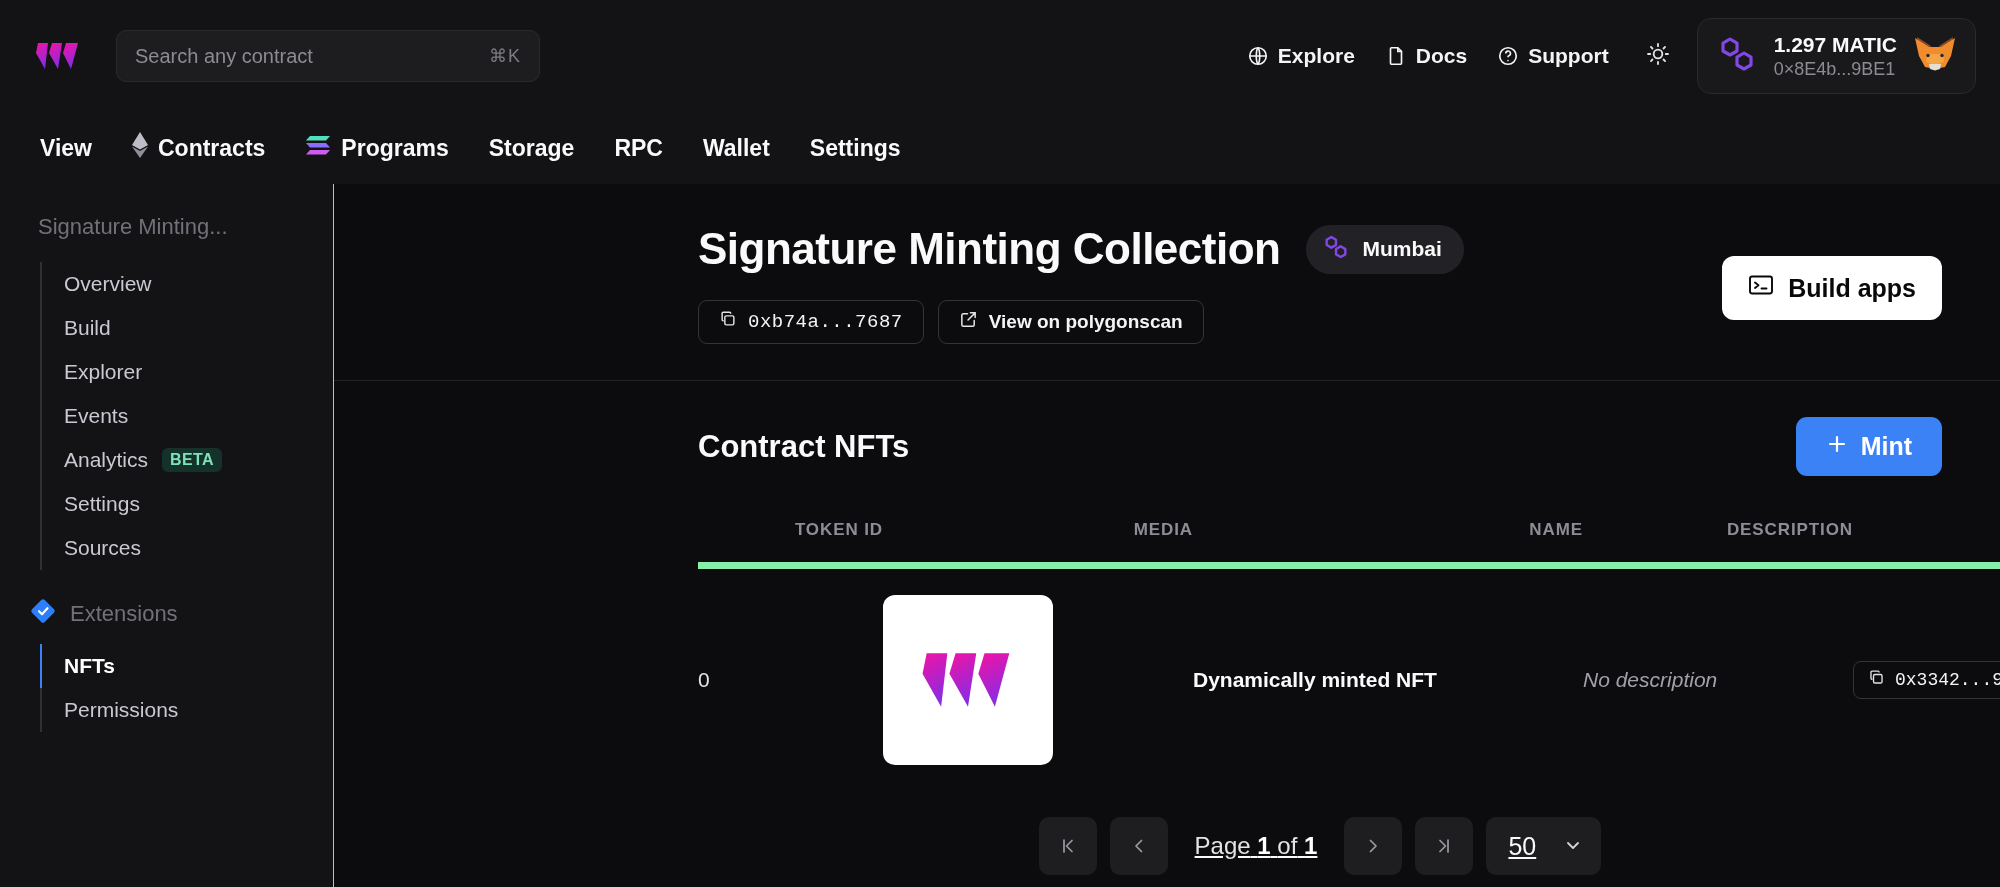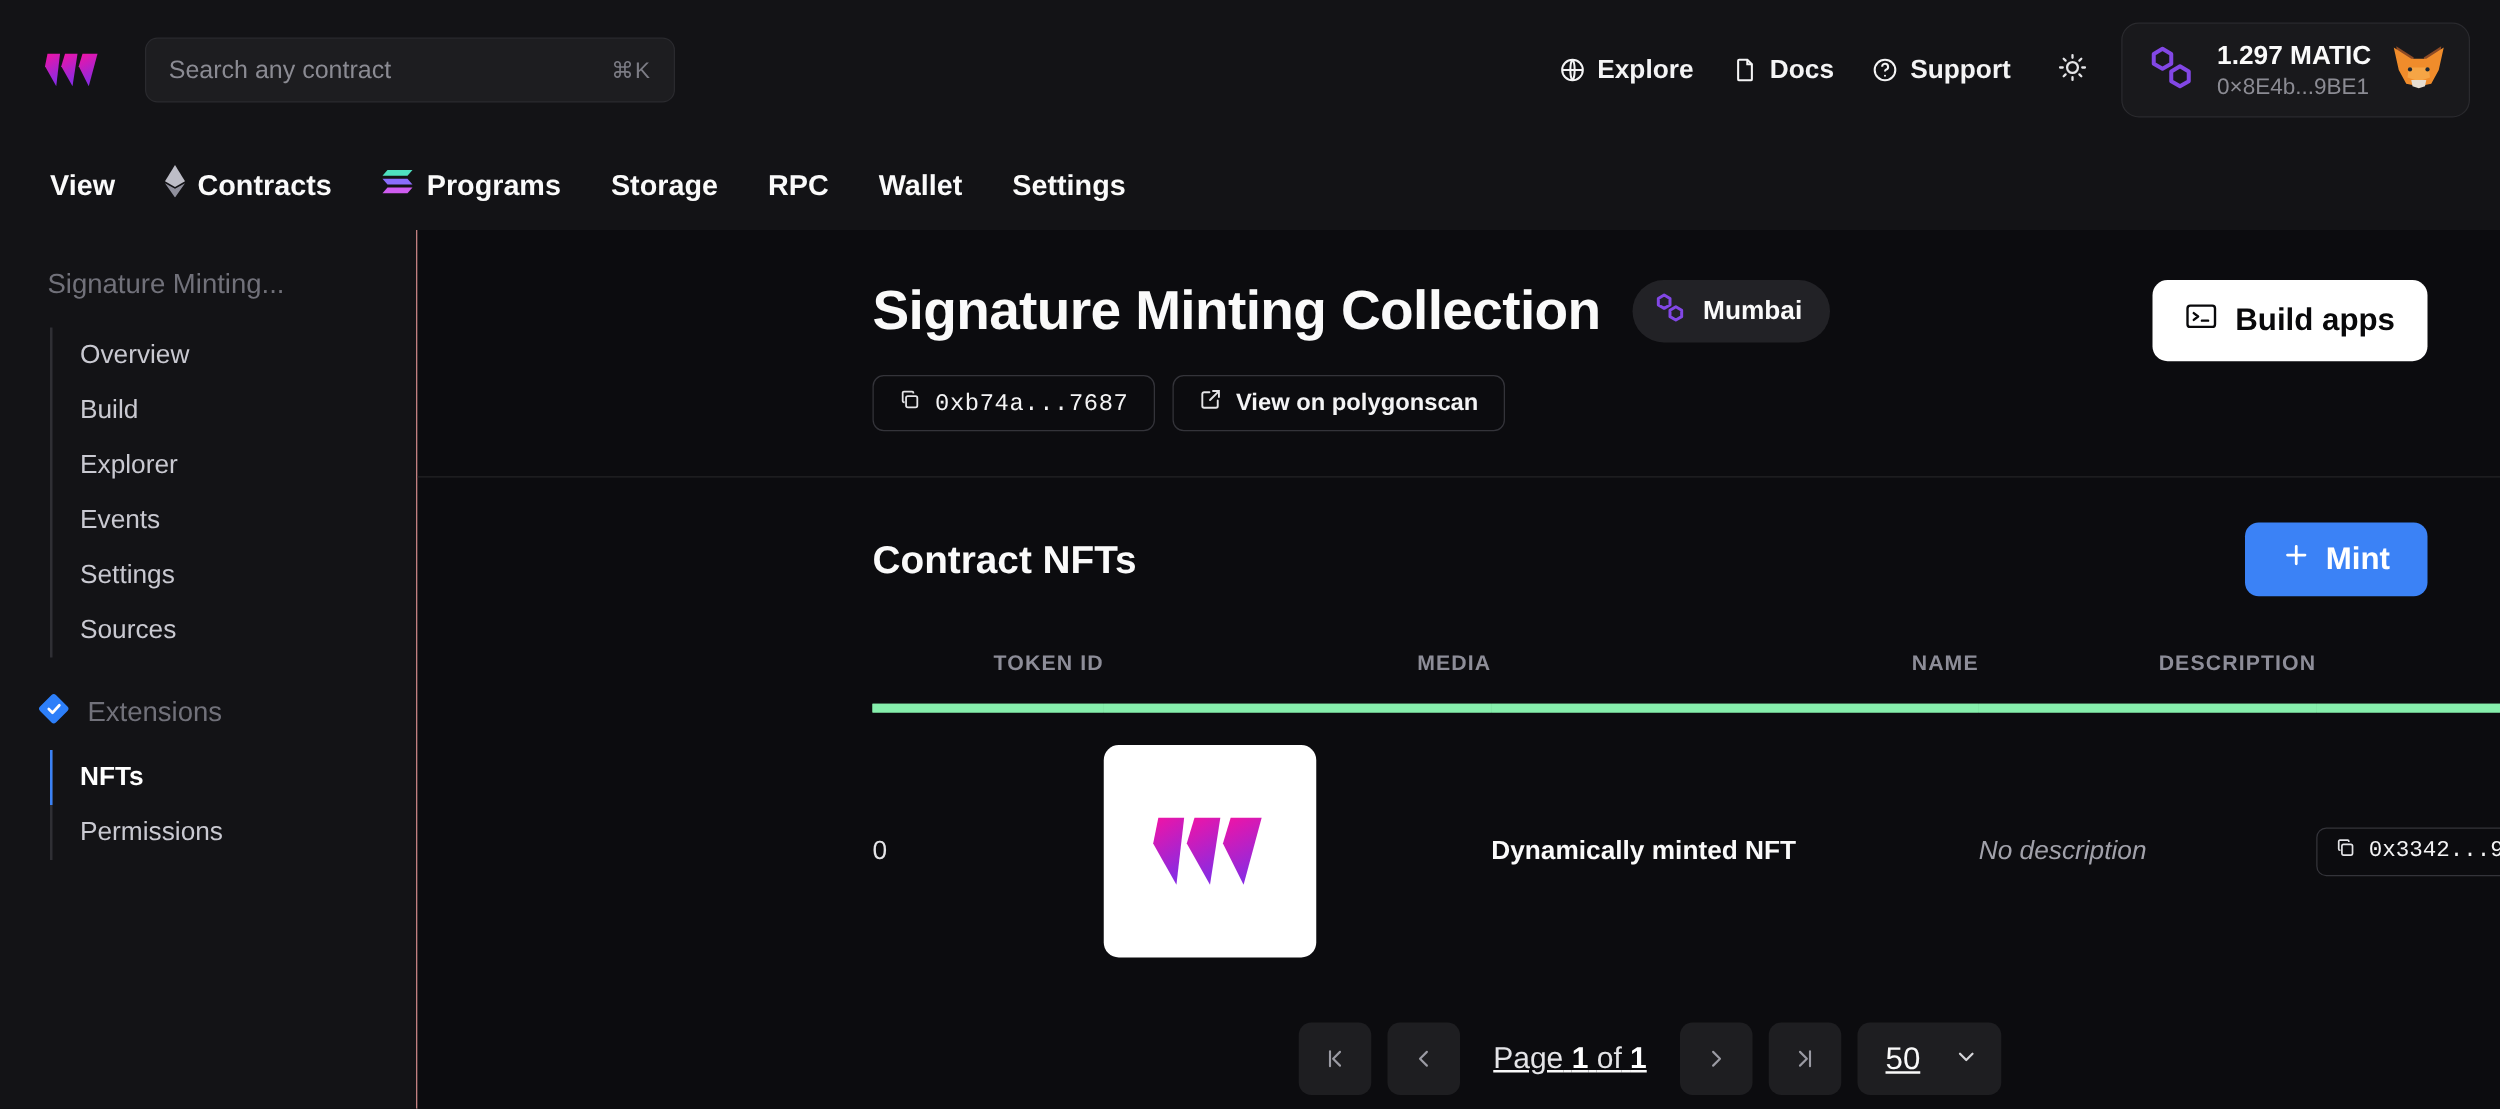--- a/index.html
+++ b/index.html
@@ -151,21 +151,21 @@
   }
   .chip.mono { font-family: "Liberation Mono", monospace; font-size: 19px; letter-spacing: 0.5px; }
   .chip.bold { font-weight: bold; }
 
   .build-btn {
     display: flex; align-items: center; gap: 14px;
     background: #ffffff; color: #09090b;
     border-radius: 12px;
     padding: 17px 26px;
     font-size: 25px; font-weight: bold;
-    cursor: pointer; white-space: nowrap;
+    cursor: pointer; white-space: nowrap; margin-top: 32px;
   }
 
   .divider { height: 1px; background: #232326; margin: 36px 0 0 0; }
 
   .section-head {
     display: flex; align-items: center;
     padding: 36px 58px 0 364px;
   }
   .section-title { font-size: 31px; font-weight: bold; color: #fafafa; flex: 1; }
   .mint-btn {
@@ -376,20 +376,24 @@
         <span>Overview</span>
       </div>
       <div class="sb-item">
         <span>Build</span>
       </div>
       <div class="sb-item">
         <span>Explorer</span>
       </div>
       <div class="sb-item">
         <span>Events</span>
+      </div>
+      <div class="sb-item">
+        <span>Analytics</span>
+        <span class="badge-beta">BETA</span>
       </div>
       <div class="sb-item">
         <span>Settings</span>
       </div>
       <div class="sb-item">
         <span>Sources</span>
       </div>
     </div>
 
     <div class="sb-section">

